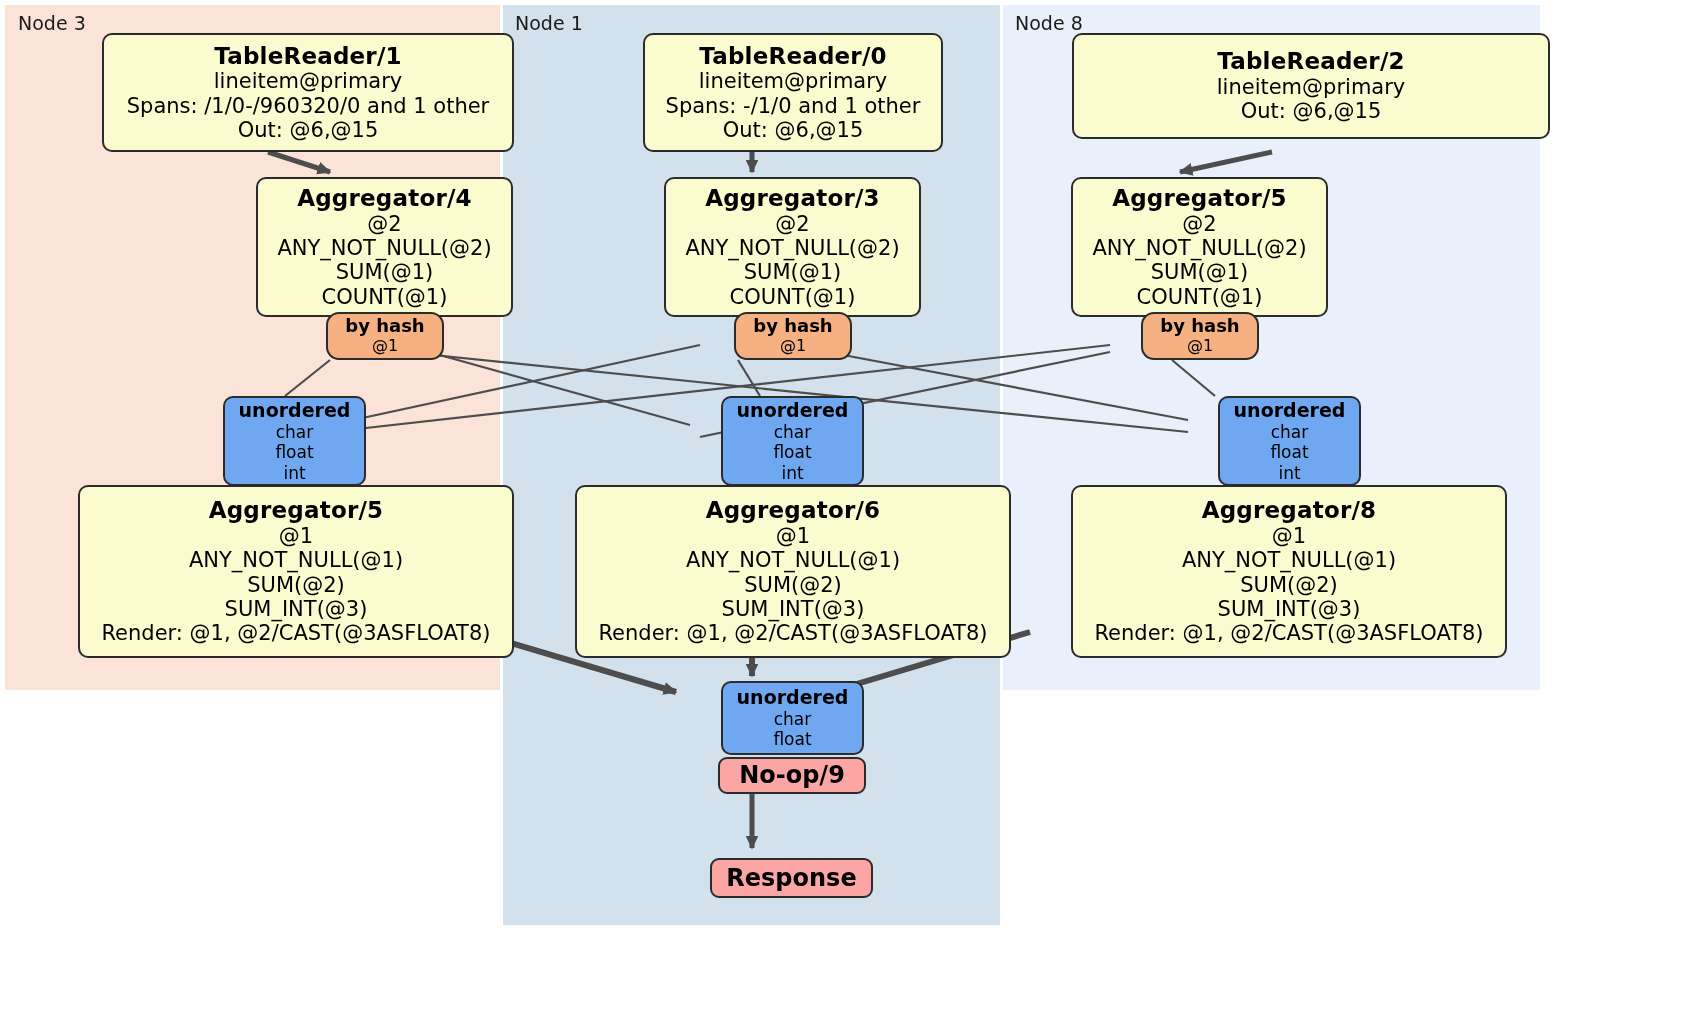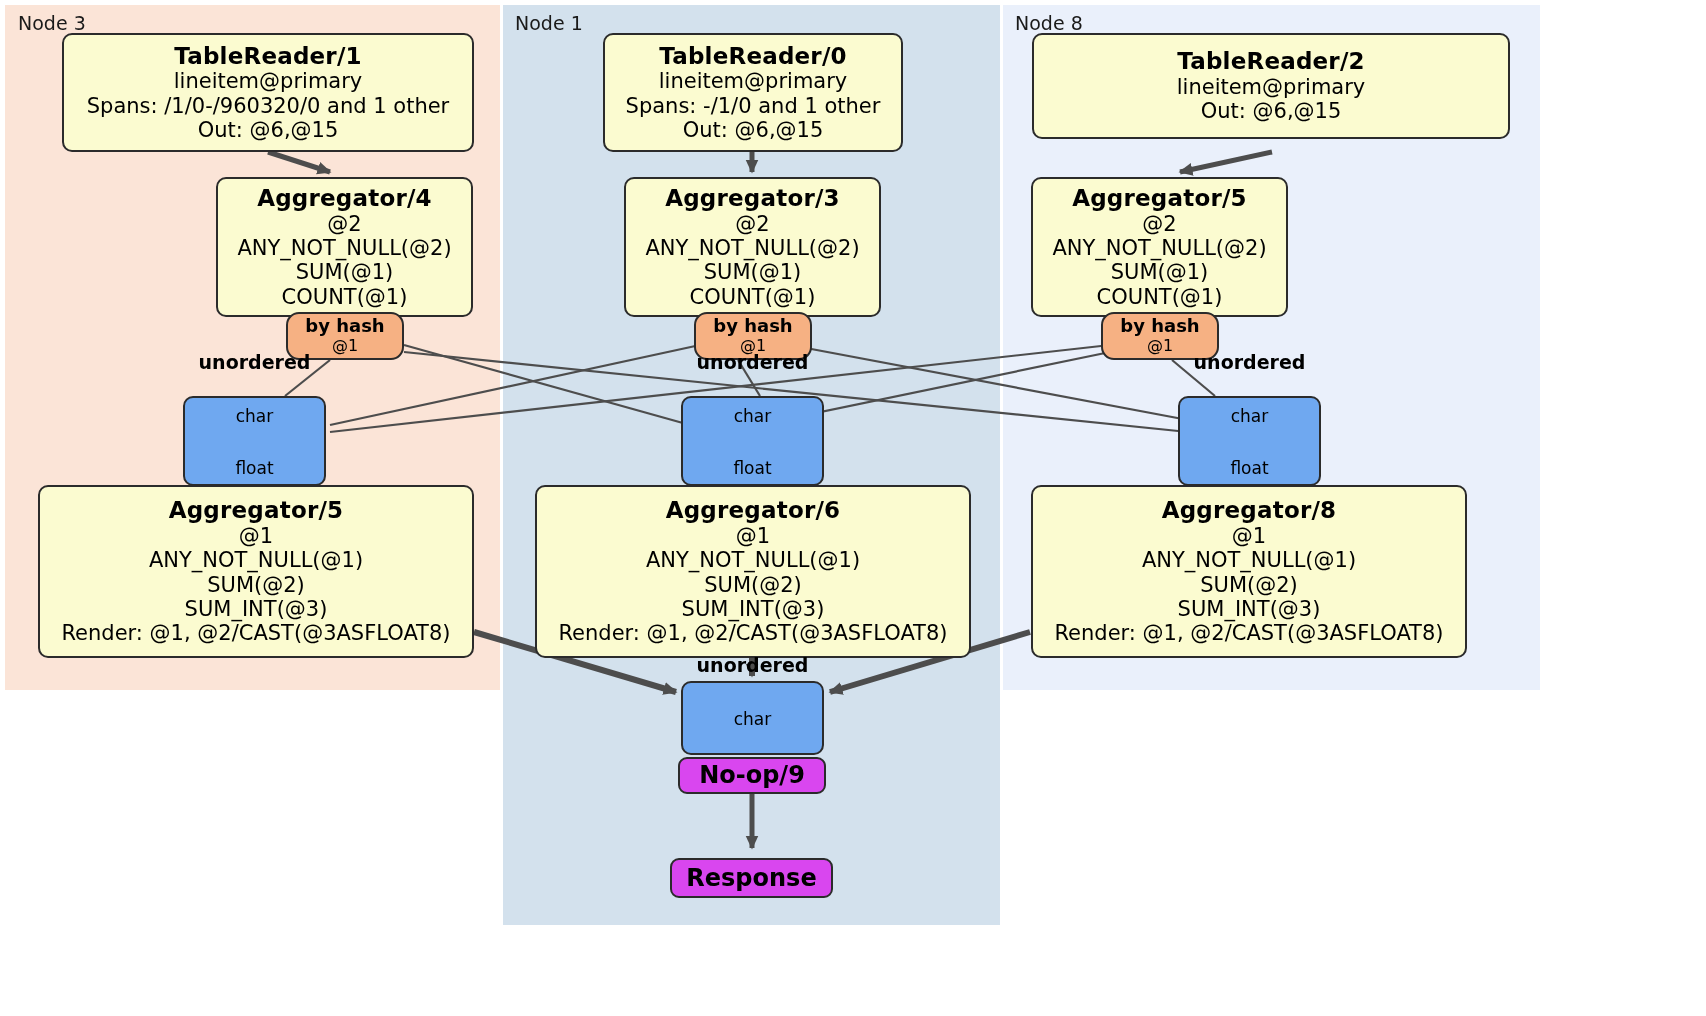--- a/index.html
+++ b/index.html
@@ -4,36 +4,36 @@
 <style>
   html,body{margin:0;padding:0;background:#ffffff;}
   body{width:1706px;height:1016px;position:relative;overflow:hidden;
        font-family:"DejaVu Sans","Liberation Sans",sans-serif;}
   #stage{position:absolute;left:0;top:0;width:1706px;height:1016px;}
 
   .node-panel{position:absolute;box-sizing:border-box;}
   .node-label{position:absolute;font-size:19px;color:#1a1a1a;line-height:1;}
 
   .gbox{position:absolute;box-sizing:border-box;display:flex;flex-direction:column;
-        align-items:center;justify-content:center;text-align:center;}
+        align-items:center;justify-content:center;text-align:center;margin-left:40px;}
 
   .proc{background:#fbfbd0;border:2px solid #2b2b2b;border-radius:10px;
         color:#000;}
   .proc .ttl{font-weight:bold;font-size:23px;line-height:1.16;letter-spacing:.2px;}
   .proc .ln{font-size:21px;line-height:1.16;}
 
   .router{background:#f6b183;border:2px solid #2b2b2b;border-radius:13px;color:#000;}
   .router .ttl{font-weight:bold;font-size:18px;line-height:1.15;}
   .router .ln{font-size:16px;line-height:1.15;}
 
-  .recv{background:#6fa8f0;border:2px solid #2b2b2b;border-radius:10px;color:#000;gap:32px;}
+  .recv{background:#6fa8f0;border:2px solid #2b2b2b;border-radius:10px;color:#000;}
   .recv .ttl{font-weight:bold;font-size:19px;line-height:1.2;}
   .recv .ln{font-size:17px;line-height:1.2;}
 
-  .simple{background:#d946ef;border:2px solid #2b2b2b;border-radius:9px;color:#000;}
+  .simple{background:#fca5a5;border:2px solid #2b2b2b;border-radius:9px;color:#000;}
   .simple .ttl{font-weight:bold;font-size:24px;line-height:1.1;}
 
   svg.edges{position:absolute;left:0;top:0;width:1706px;height:1016px;
             pointer-events:none;overflow:visible;}
 </style>
 </head>
 <body>
 
 <div id="stage">
 

